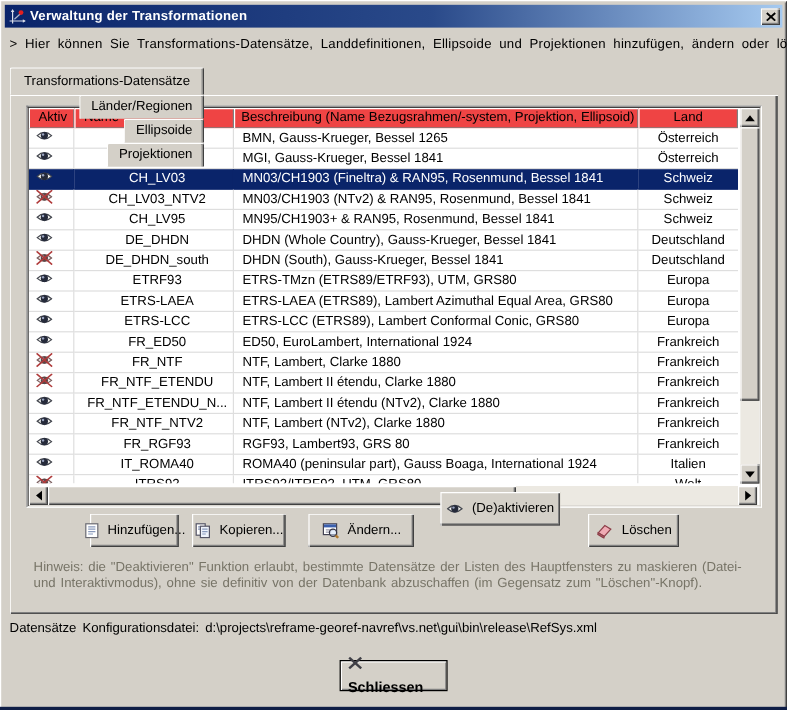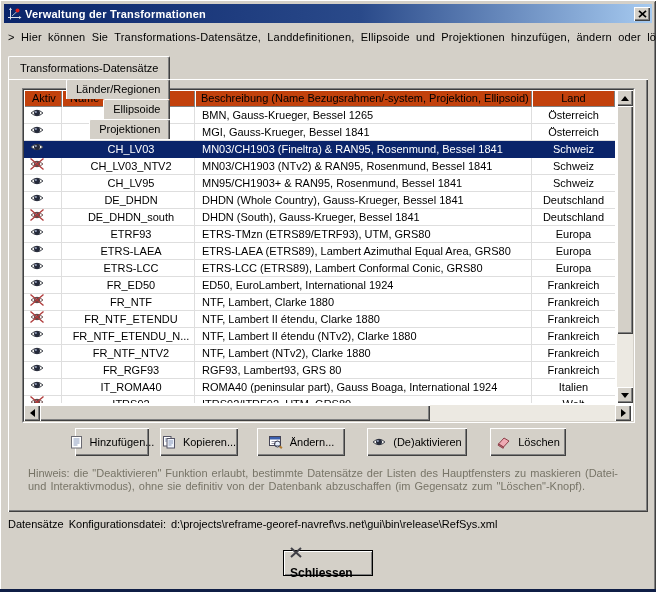--- a/index.html
+++ b/index.html
@@ -29,21 +29,21 @@
   
   .tabpage{position:absolute;left:8px;top:79px;width:640px;height:433px;background:#d4d0c8;
     box-shadow:inset 1px 1px 0 #fff,inset -1px -1px 0 #404040,inset -2px -2px 0 #808080;}
 
   
   .listview{position:absolute;left:14px;top:9px;width:611px;height:333px;background:#fff;
     border-top:1px solid #808080;border-left:1px solid #808080;border-bottom:1px solid #fff;border-right:1px solid #fff;}
   .lv-inner{position:relative;width:609px;height:331px;border-top:1px solid #404040;border-left:1px solid #404040;
     border-bottom:1px solid #d4d0c8;border-right:1px solid #d4d0c8;overflow:hidden;background:#fff;}
   .lv-header{position:absolute;left:0;top:0;width:591px;height:17px;display:flex;}
-  .hcell{background:#c2410c;box-sizing:border-box;height:17px;line-height:16px;padding-left:8px;white-space:nowrap;overflow:hidden;
+  .hcell{background:#ef4444;box-sizing:border-box;height:17px;line-height:16px;padding-left:8px;white-space:nowrap;overflow:hidden;
     box-shadow:inset 1px 1px 0 #fff,inset -1px -1px 0 #808080;}
   .hc0{width:38px;}.hc1{width:133px;}.hc2{width:337px;padding-left:6px;}.hc3{width:83px;text-align:center;padding-left:0;}
   .lv-rows{position:absolute;left:0;top:17px;width:591px;height:296px;overflow:hidden;background:#fff;}
   .trow{display:flex;height:17px;box-sizing:border-box;}
   .trow.partial{height:7px;overflow:hidden;}
   .c{box-sizing:border-box;height:17px;line-height:16px;border-right:1px solid #dedede;border-bottom:1px solid #dedede;
      white-space:nowrap;overflow:hidden;}
   .ca{width:38px;padding-left:6px;display:flex;align-items:center;}
   .cn{width:133px;padding-left:6px;text-align:center;}
   .cd{width:337px;padding-left:7px;}
@@ -424,21 +424,21 @@
           <rect x="2" y="2" width="10" height="2.5" fill="#3a5fae"></rect>
           <line x1="3.5" y1="6.5" x2="10" y2="6.5" stroke="#99a"></line>
           <line x1="3.5" y1="8.5" x2="8" y2="8.5" stroke="#99a"></line>
           <circle cx="9.5" cy="9" r="3" fill="rgba(210,225,250,0.55)" stroke="#334"></circle>
           <line x1="11.7" y1="11.2" x2="13.8" y2="13.3" stroke="#b07a30" stroke-width="2"></line>
         </svg>
       </span>
       <span>Ändern...</span>
     </button>
 
-    <button class="btn" style="left:359px;top:349px;width:100px;text-align:center;">
+    <button class="btn" style="left:359px;top:331px;width:100px;text-align:center;">
       <span class="ic">
         <svg width="14" height="12" viewBox="0 0 14 12">
           <path d="M1 6 Q7 0.5 13 6 Q7 11.5 1 6 Z" fill="#f6f6f2" stroke="#44474f"></path>
           <circle cx="7" cy="6" r="3" fill="#252a3a"></circle>
           <circle cx="5.9" cy="5" r="1" fill="#9aa4c0"></circle>
         </svg>
       </span>
       <span>(De)aktivieren</span>
     </button>
 

